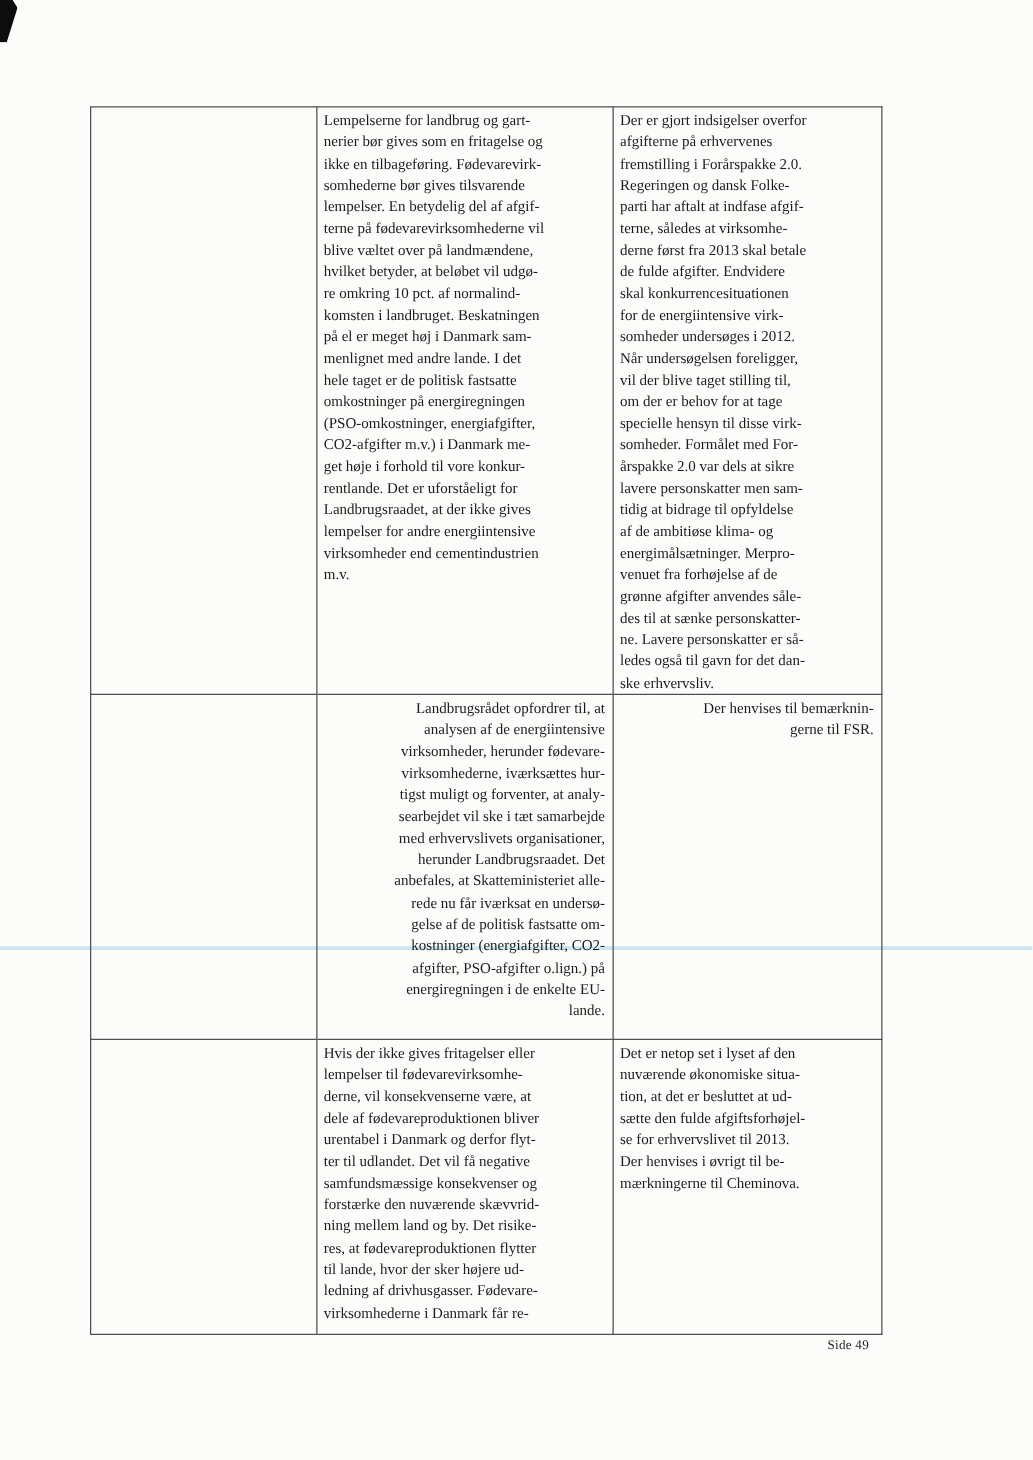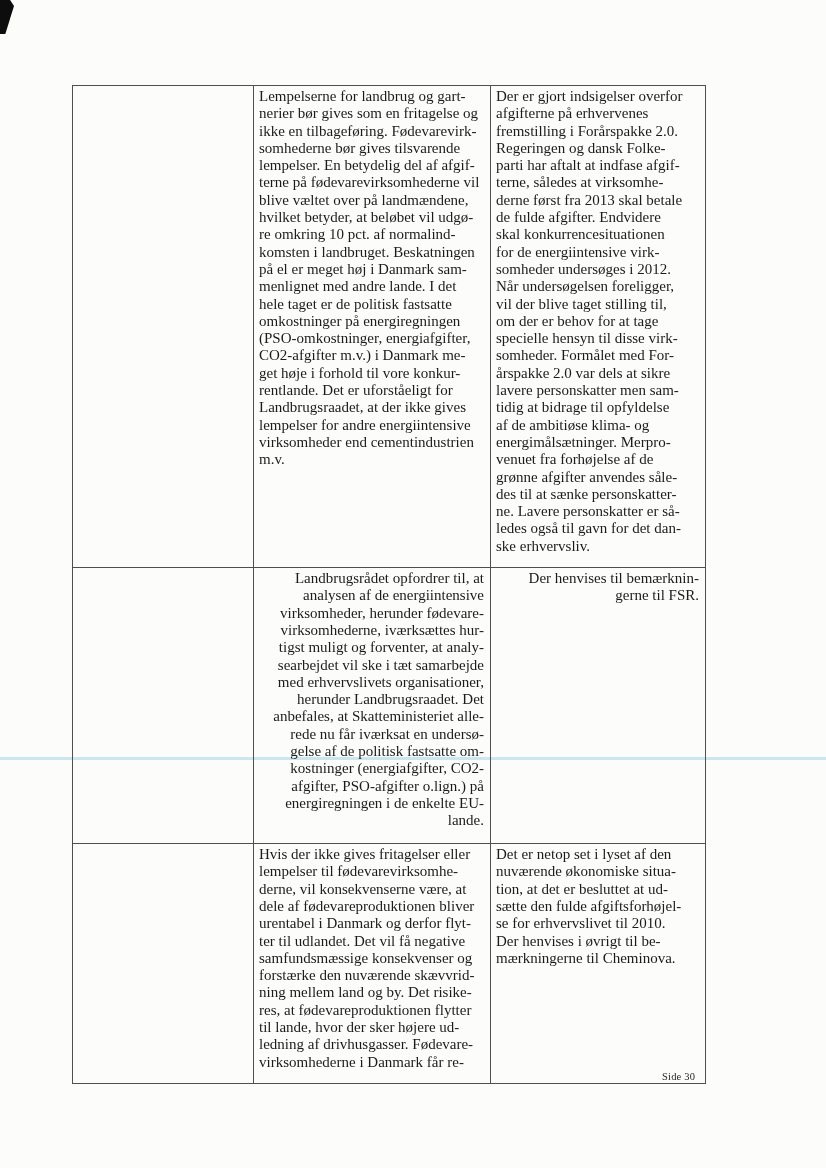--- a/index.html
+++ b/index.html
@@ -31,22 +31,22 @@
   table.doc-table {
     position: absolute;
     left: 72px; top: 85px;
     width: 633px;
     border-collapse: collapse;
     table-layout: fixed;
   }
   table.doc-table td {
     border: 1px solid #4f4f4f;
     vertical-align: top;
-    padding: 2px 6px 12px 5px;
-    font-size: 15px;
+    padding: 2px 6px 0 5px;
+    font-size: 12px;
     line-height: 17.3px;
     white-space: pre-line;
     overflow: hidden;
   }
   col.c-left   { width: 181px; }
   col.c-middle { width: 237px; }
   col.c-right  { width: 215px; }
   tr.r1 { height: 468px; }
   tr.r2 { height: 276px; text-align: right; }
   tr.r3 { height: 236px; }
@@ -157,20 +157,20 @@
 forstærke den nuværende skævvrid-
 ning mellem land og by. Det risike-
 res, at fødevareproduktionen flytter
 til lande, hvor der sker højere ud-
 ledning af drivhusgasser. Fødevare-
 virksomhederne i Danmark får re-</td>
       <td>Det er netop set i lyset af den
 nuværende økonomiske situa-
 tion, at det er besluttet at ud-
 sætte den fulde afgiftsforhøjel-
-se for erhvervslivet til 2010.
+se for erhvervslivet til 2013.
 Der henvises i øvrigt til be-
 mærkningerne til Cheminova.</td>
     </tr>
   </tbody>
 </table>
 
-<div class="page-footer">Side 30</div>
+<div class="page-footer">Side 49</div>
 
 </body></html>

